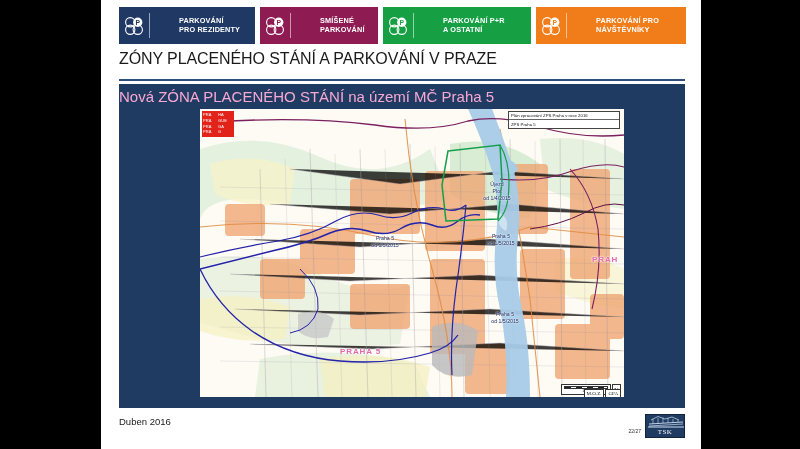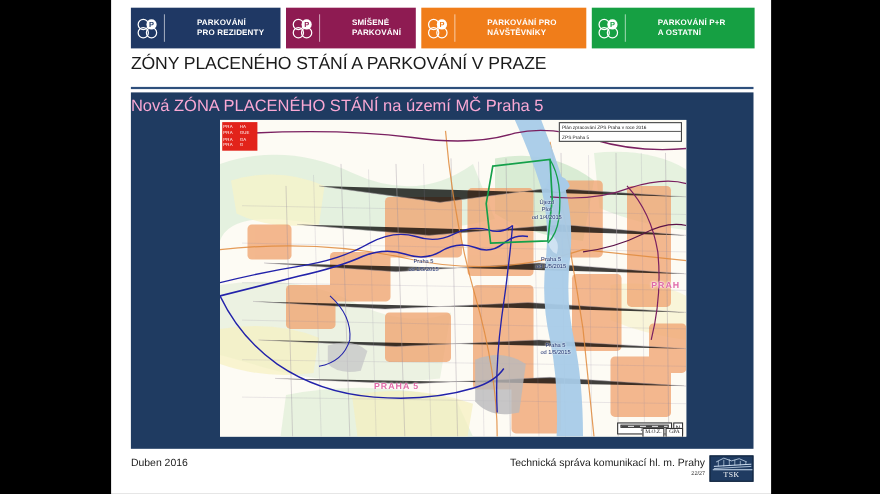--- a/index.html
+++ b/index.html
@@ -121,48 +121,48 @@
             <circle cx="21" cy="21" r="6.2" fill="none" stroke="#fff" stroke-width="1.5"></circle>
             <circle cx="21" cy="11" r="6.2" fill="#fff"></circle>
             <text x="21" y="14.5" font-size="9" font-weight="bold" fill="#8e1b52" text-anchor="middle" font-family="Liberation Sans, sans-serif">P</text>
           </svg>
         </span>
         <span class="bsep"></span>
         <span class="btext">SMÍŠENÉ
 PARKOVÁNÍ</span>
       </div>
 
+      <div class="badge" id="b3">
+        <span class="glyph">
+          <svg width="24" height="24" viewBox="0 0 32 32">
+            <circle cx="11" cy="11" r="6.2" fill="none" stroke="#fff" stroke-width="1.5"></circle>
+            <circle cx="11" cy="21" r="6.2" fill="none" stroke="#fff" stroke-width="1.5"></circle>
+            <circle cx="21" cy="21" r="6.2" fill="none" stroke="#fff" stroke-width="1.5"></circle>
+            <circle cx="21" cy="11" r="6.2" fill="#fff"></circle>
+            <text x="21" y="14.5" font-size="9" font-weight="bold" fill="#16a043" text-anchor="middle" font-family="Liberation Sans, sans-serif">P</text>
+          </svg>
+        </span>
+        <span class="bsep"></span>
+        <span class="btext">PARKOVÁNÍ P+R
+A OSTATNÍ</span>
+      </div>
+
       <div class="badge" id="b2">
         <span class="glyph">
           <svg width="24" height="24" viewBox="0 0 32 32">
             <circle cx="11" cy="11" r="6.2" fill="none" stroke="#fff" stroke-width="1.5"></circle>
             <circle cx="11" cy="21" r="6.2" fill="none" stroke="#fff" stroke-width="1.5"></circle>
             <circle cx="21" cy="21" r="6.2" fill="none" stroke="#fff" stroke-width="1.5"></circle>
             <circle cx="21" cy="11" r="6.2" fill="#fff"></circle>
             <text x="21" y="14.5" font-size="9" font-weight="bold" fill="#f07d1a" text-anchor="middle" font-family="Liberation Sans, sans-serif">P</text>
           </svg>
         </span>
         <span class="bsep"></span>
         <span class="btext">PARKOVÁNÍ PRO
 NÁVŠTĚVNÍKY</span>
-      </div>
-
-      <div class="badge" id="b3">
-        <span class="glyph">
-          <svg width="24" height="24" viewBox="0 0 32 32">
-            <circle cx="11" cy="11" r="6.2" fill="none" stroke="#fff" stroke-width="1.5"></circle>
-            <circle cx="11" cy="21" r="6.2" fill="none" stroke="#fff" stroke-width="1.5"></circle>
-            <circle cx="21" cy="21" r="6.2" fill="none" stroke="#fff" stroke-width="1.5"></circle>
-            <circle cx="21" cy="11" r="6.2" fill="#fff"></circle>
-            <text x="21" y="14.5" font-size="9" font-weight="bold" fill="#16a043" text-anchor="middle" font-family="Liberation Sans, sans-serif">P</text>
-          </svg>
-        </span>
-        <span class="bsep"></span>
-        <span class="btext">PARKOVÁNÍ P+R
-A OSTATNÍ</span>
       </div>
     </div>
 
     <div id="title">ZÓNY PLACENÉHO STÁNÍ A PARKOVÁNÍ V PRAZE</div>
     <div id="titlerule"></div>
 
     <div id="panel">
       <div id="subtitle">Nová ZÓNA PLACENÉHO STÁNÍ na území MČ Praha 5</div>
 
       <div id="map">
@@ -305,21 +305,20 @@
         <div style="position:absolute;right:3px;bottom:-1px;display:flex;gap:1px">
           <span class="sbox">M.O.Z.</span>
           <span class="sbox">GPA</span>
         </div>
 
       </div>
     </div>
 
     <div id="footer">
       <div id="fdate">Duben 2016</div>
-      <div id="forg">Technická správa komunikací hl. m. Prahy</div>
       <div id="fpage">22/27</div>
       <div id="tsklogo">
         <svg width="40" height="15" viewBox="0 0 40 15">
           <line x1="3" y1="9" x2="37" y2="7" stroke="#cfe0f2" stroke-width=".9"></line>
           <line x1="3" y1="11" x2="37" y2="9" stroke="#cfe0f2" stroke-width=".7"></line>
           <g stroke="#cfe0f2" stroke-width=".6">
             <line x1="7" y1="9" x2="7" y2="4"></line>
               <line x1="12" y1="9" x2="12" y2="3"></line>
             <line x1="17" y1="8" x2="17" y2="2.5"></line>
               <line x1="22" y1="8" x2="22" y2="3"></line>

